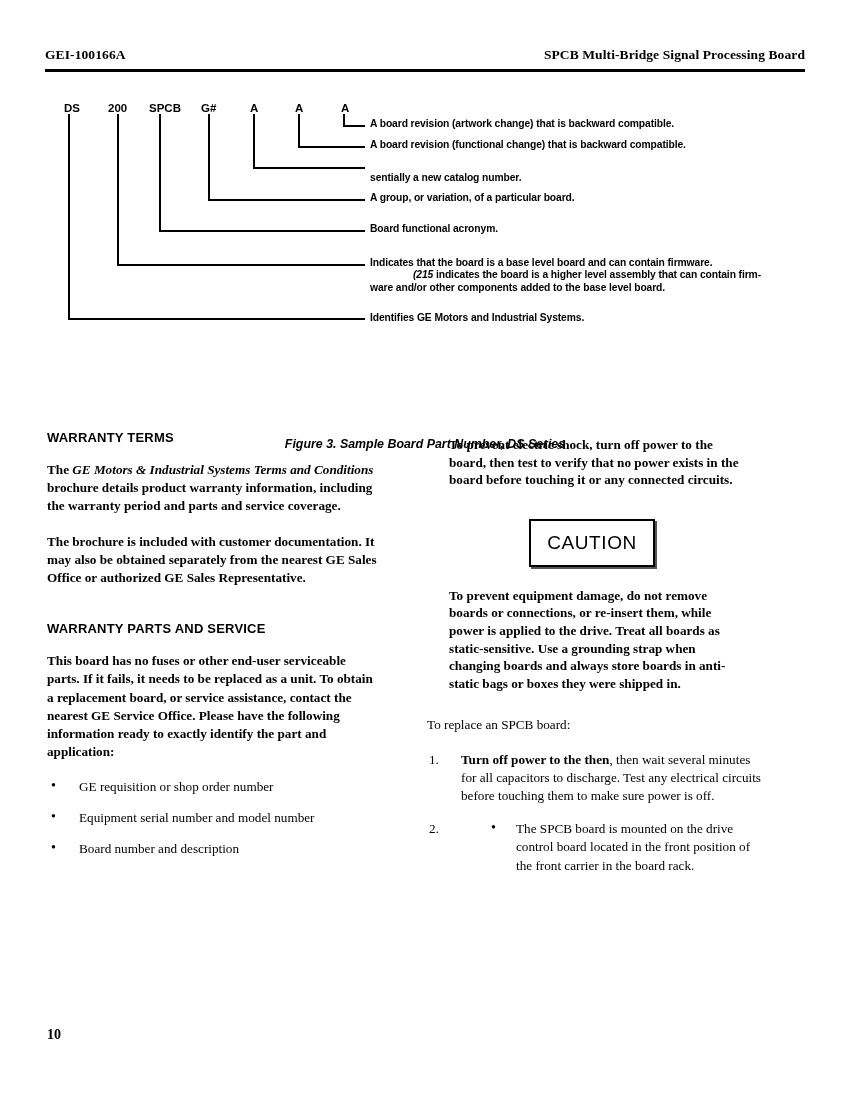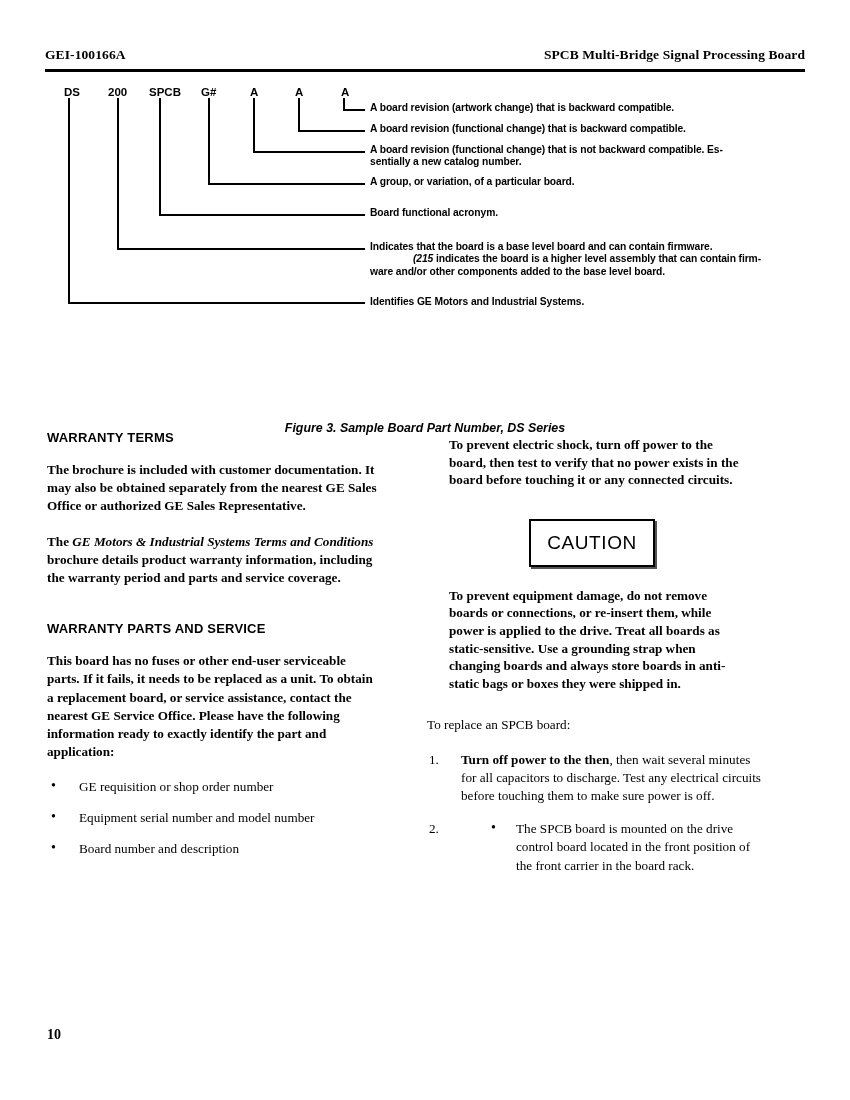--- a/index.html
+++ b/index.html
@@ -36,21 +36,21 @@
     top: 69px;
     width: 760px;
     height: 3px;
     background: #000;
   }
 
   
   .figure-wrap {
     position: absolute;
     left: 0;
-    top: 76px;
+    top: 92px;
     width: 773px;
     height: 290px;
   }
   .fig-label {
     position: absolute;
     font-family: "Liberation Sans", sans-serif;
     font-weight: bold;
     font-size: 11.5px;
     white-space: nowrap;
   }
@@ -266,44 +266,44 @@
   <div class="hline" style="left:298px; top:54px;  width:67px;"></div>
   <div class="hline" style="left:253px; top:75px;  width:112px;"></div>
   <div class="hline" style="left:208px; top:107px; width:157px;"></div>
   <div class="hline" style="left:159px; top:138px; width:206px;"></div>
   <div class="hline" style="left:117px; top:172px; width:248px;"></div>
   <div class="hline thick" style="left:68px;  top:226px; width:297px;"></div>
 
   <div class="callout" style="left:370px; top:26px;">A board revision (artwork change) that is backward compatible.</div>
   <div class="callout" style="left:370px; top:47px;">A board revision (functional change) that is backward compatible.</div>
   <div class="callout" style="left:370px; top:68px;">
-    <span>A board revision (functional change) that is not backward compatible. Es-</span><br>
+    <br>
     <span>sentially a new catalog number.</span>
   </div>
   <div class="callout" style="left:370px; top:100px;">A group, or variation, of a particular board.</div>
   <div class="callout" style="left:370px; top:131px;">Board functional acronym.</div>
   <div class="callout" style="left:370px; top:165px;">
     <span>Indicates that the board is a base level board and can contain firmware.</span><br>
     <i>(215</i><span> indicates the board is a higher level assembly that can contain firm-</span><br>
     <span>ware and/or other components added to the base level board.</span>
   </div>
   <div class="callout" style="left:370px; top:220px;">Identifies GE Motors and Industrial Systems.</div>
 
   <div class="fig-caption">Figure 3.  Sample Board Part Number, DS Series</div>
 </div>
 
 <div class="col col-left">
 
   <h2 class="sec">WARRANTY TERMS</h2>
 
-  <p class="body">The brochure is included with customer documentation. It may also be obtained separately from the nearest GE Sales Office or authorized GE Sales Representative.</p>
-
   <p class="body">
     <span>The </span><i>GE Motors &amp; Industrial Systems Terms and Conditions</i><span> brochure details product warranty information, including the warranty period and parts and service coverage.</span>
   </p>
+
+  <p class="body">The brochure is included with customer documentation. It may also be obtained separately from the nearest GE Sales Office or authorized GE Sales Representative.</p>
 
   <h2 class="sec spaced">WARRANTY PARTS AND SERVICE</h2>
 
   <p class="body">This board has no fuses or other end-user serviceable parts. If it fails, it needs to be replaced as a unit. To obtain a replacement board, or service assistance, contact the nearest GE Service Office. Please have the following information ready to exactly identify the part and application:</p>
 
   <ul class="bullets">
     <li>GE requisition or shop order number</li>
     <li>Equipment serial number and model number</li>
     <li>Board number and description</li>
   </ul>

